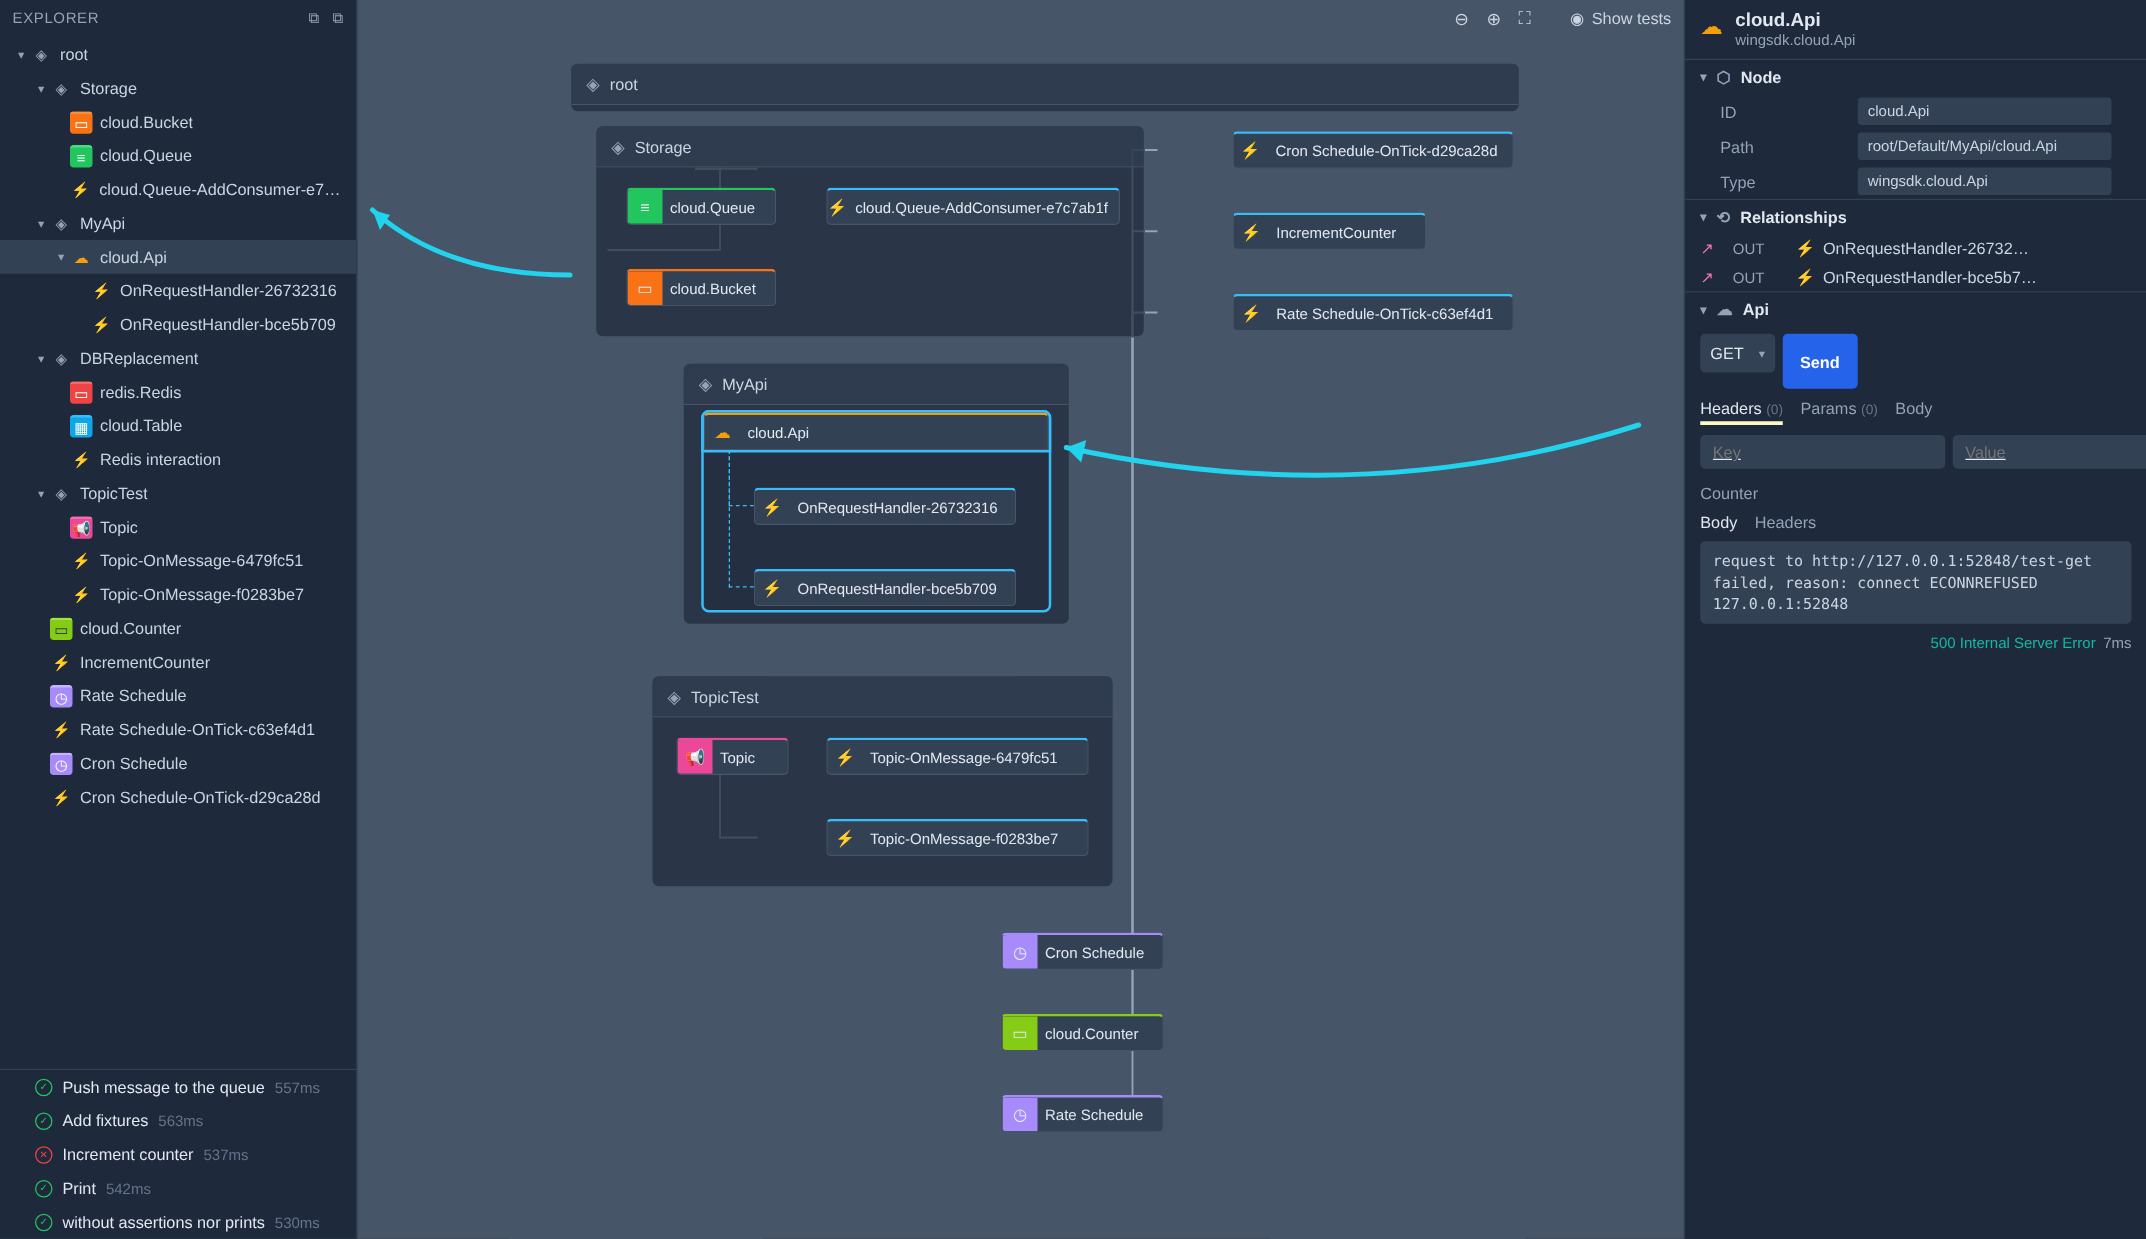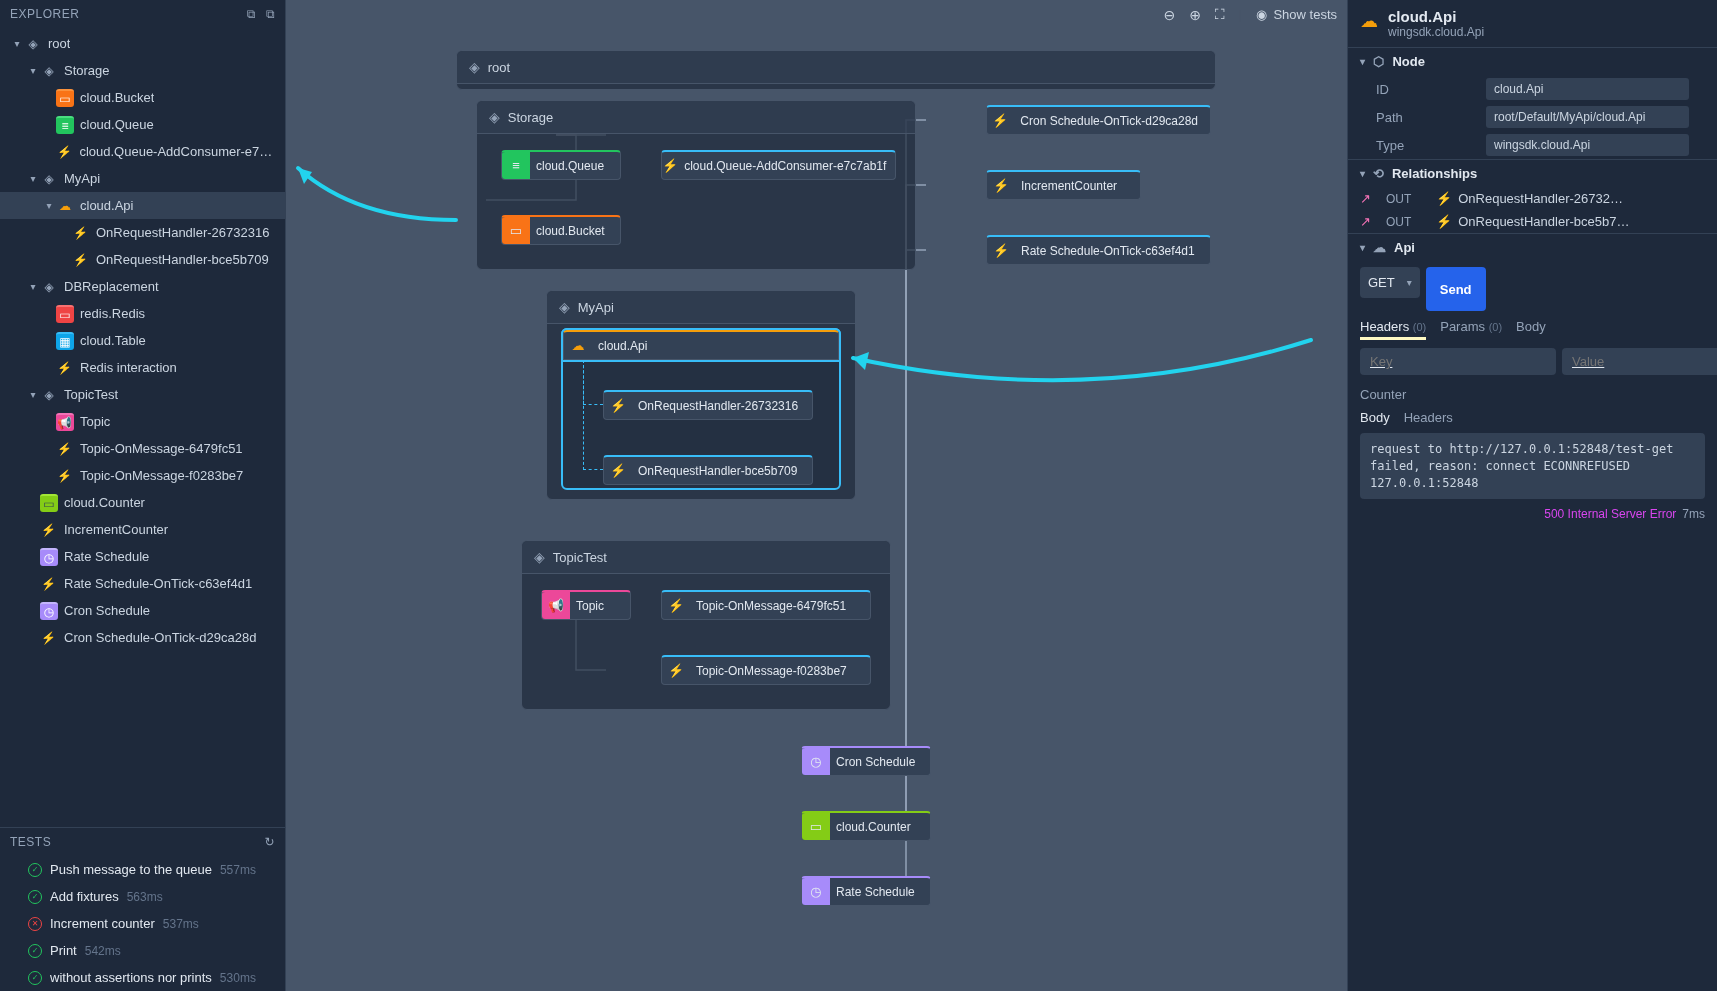--- a/index.html
+++ b/index.html
@@ -112,21 +112,21 @@
 
 .hdr-inputs { display: flex; gap: 6px; text-decoration: underline; }
 .hdr-inputs input { flex: 1; background: #334155; border: none; border-radius: 4px; padding: 6px 10px; color: #94a3b8; font-size: 13px; }
 
 .resp-hdr { color: #94a3b8; margin-top:4px;}
 .resp-tabs { display:flex; gap:14px; color:#94a3b8;}
 .resp-tabs .tab { cursor:pointer;}
 .resp-tabs .tab.active { color:#e2e8f0;}
 .resp-body { background: #334155; border-radius: 4px; padding: 8px 10px; font-family: ui-monospace, Menlo, monospace; font-size: 12px; color: #cbd5e1; white-space: pre-wrap; line-height:1.4; min-height:60px;}
 .resp-status { text-align: right; font-size: 12px; }
-.resp-status .err { color: #d946ef; text-align: right; }
+.resp-status .err { color: #14b8a6; text-align: right; }
 .resp-status .time { color: #94a3b8; margin-left:6px;}
 
 
 .d0{padding-left:10px}.d1{padding-left:26px}.d2{padding-left:42px}.d3{padding-left:58px}
 </style>
 </head>
 <body>
 
 <div class="sidebar">
   <div class="sidebar-header">
@@ -248,24 +248,20 @@
         <span class="label">Cron Schedule</span>
       </div>
     <div class="tree-row d1">
         <span class="chev"></span>
         <span class="icon icon-bolt">⚡</span>
         <span class="label">Cron Schedule-OnTick-d29ca28d</span>
       </div>
   </div>
 
   <div class="tests-panel">
-    <div class="tests-header">
-      <span>TESTS</span>
-      <span style="cursor:pointer">↻</span>
-    </div>
     <div id="tests-list">
         <div class="test-row">
           <span class="status-icon status-pass">✓</span>
           <span>Push message to the queue</span>
           <span class="dur">557ms</span>
         </div>
         <div class="test-row">
           <span class="status-icon status-pass">✓</span>
           <span>Add fixtures</span>
           <span class="dur">563ms</span>

